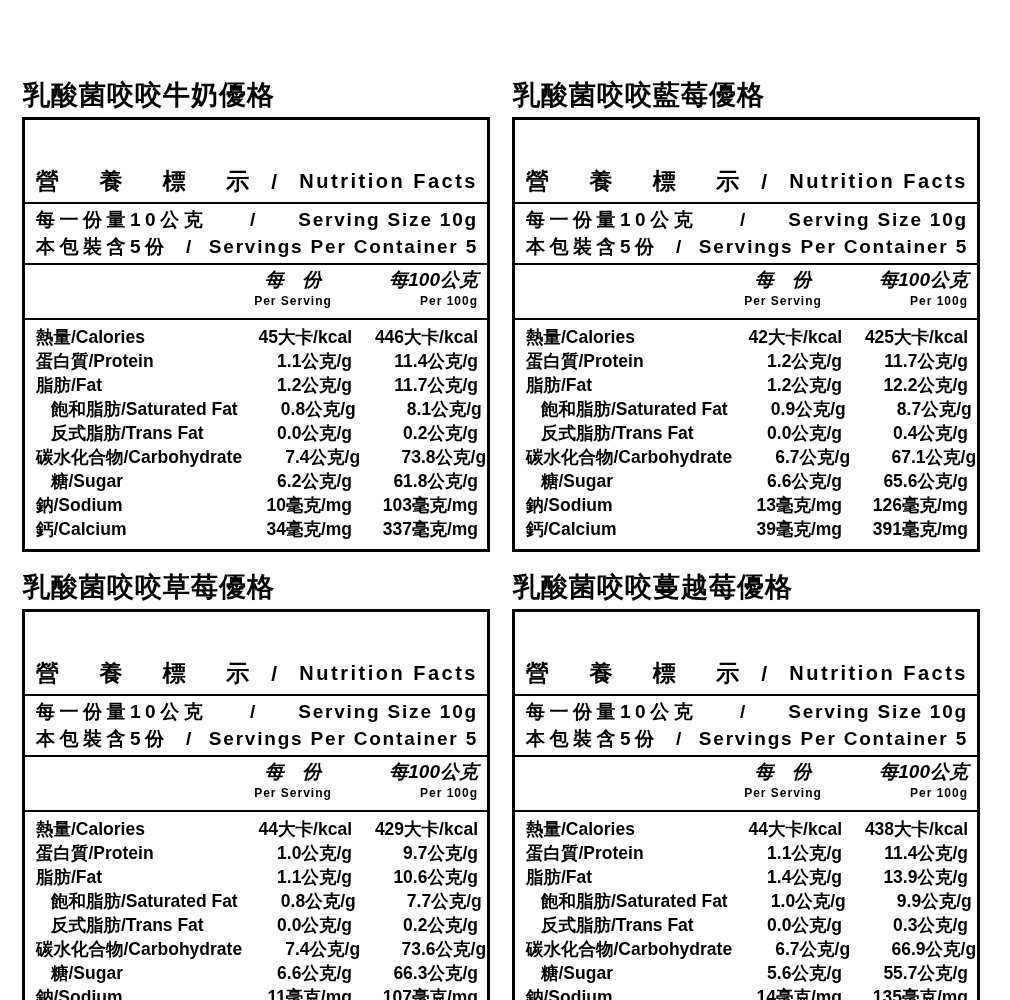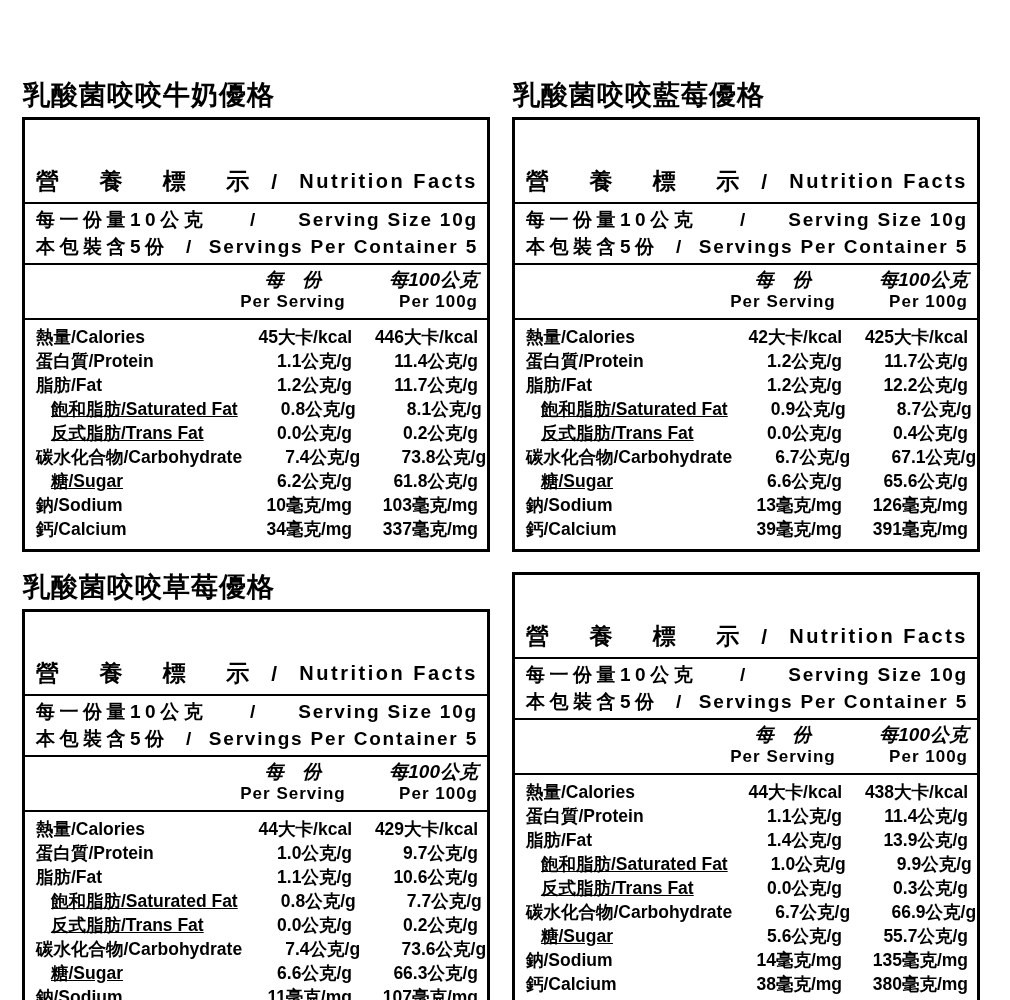--- a/index.html
+++ b/index.html
@@ -70,31 +70,31 @@
   .nf-colhead {
     border-bottom: 2.5px solid #000;
     display: grid;
     grid-template-columns: 1fr 118px 126px;
     padding: 3px 9px 6px 11px;
   }
   .nf-colhead .col { text-align: center; }
   .nf-colhead .col.c2 { text-align: right; }
   .nf-colhead .czh { font-size: 19px; line-height: 23px; white-space: nowrap; font-style: italic; }
   .nf-colhead .czh.spaced { word-spacing: 13px; }
-  .nf-colhead .cen { font-size: 17px; line-height: 21px; letter-spacing: 1px; white-space: nowrap; }
+  .nf-colhead .cen { font-size: 12px; line-height: 21px; letter-spacing: 1px; white-space: nowrap; }
   
   .nf-body { padding: 5px 9px 8px 11px; }
   .nf-tr {
     display: grid;
     grid-template-columns: 1fr 118px 126px;
     line-height: 24px;
     font-size: 17.5px;
   }
   .nf-tr .lbl { white-space: nowrap; }
-  .nf-tr .lbl.indent { padding-left: 15px; text-decoration: underline; }
+  .nf-tr .lbl.indent { padding-left: 15px; }
   .nf-tr .val { text-align: right; white-space: nowrap; }
 </style>
 </head>
 <body>
 
 <div class="grid">
 
   <section class="product">
     <h2 class="title">乳酸菌咬咬牛奶優格</h2>
     <div class="nf">
@@ -332,20 +332,21 @@
         <div class="nf-tr">
           <div class="lbl">鈣/Calcium</div>
           <div class="val">25毫克/mg</div>
           <div class="val">253毫克/mg</div>
         </div>
       </div>
     </div>
   </section>
 
   <section class="product">
+    <h2 class="title">乳酸菌咬咬蔓越莓優格</h2>
     <div class="nf">
       <div class="nf-row1">
         <span class="zh">營 養 標 示</span>
         <span class="slash">/</span>
         <span class="en">Nutrition Facts</span>
       </div>
       <div class="nf-serve">
         <div class="serve-line">
           <span class="zh">每一份量10公克</span>
           <span class="slash">/</span>

